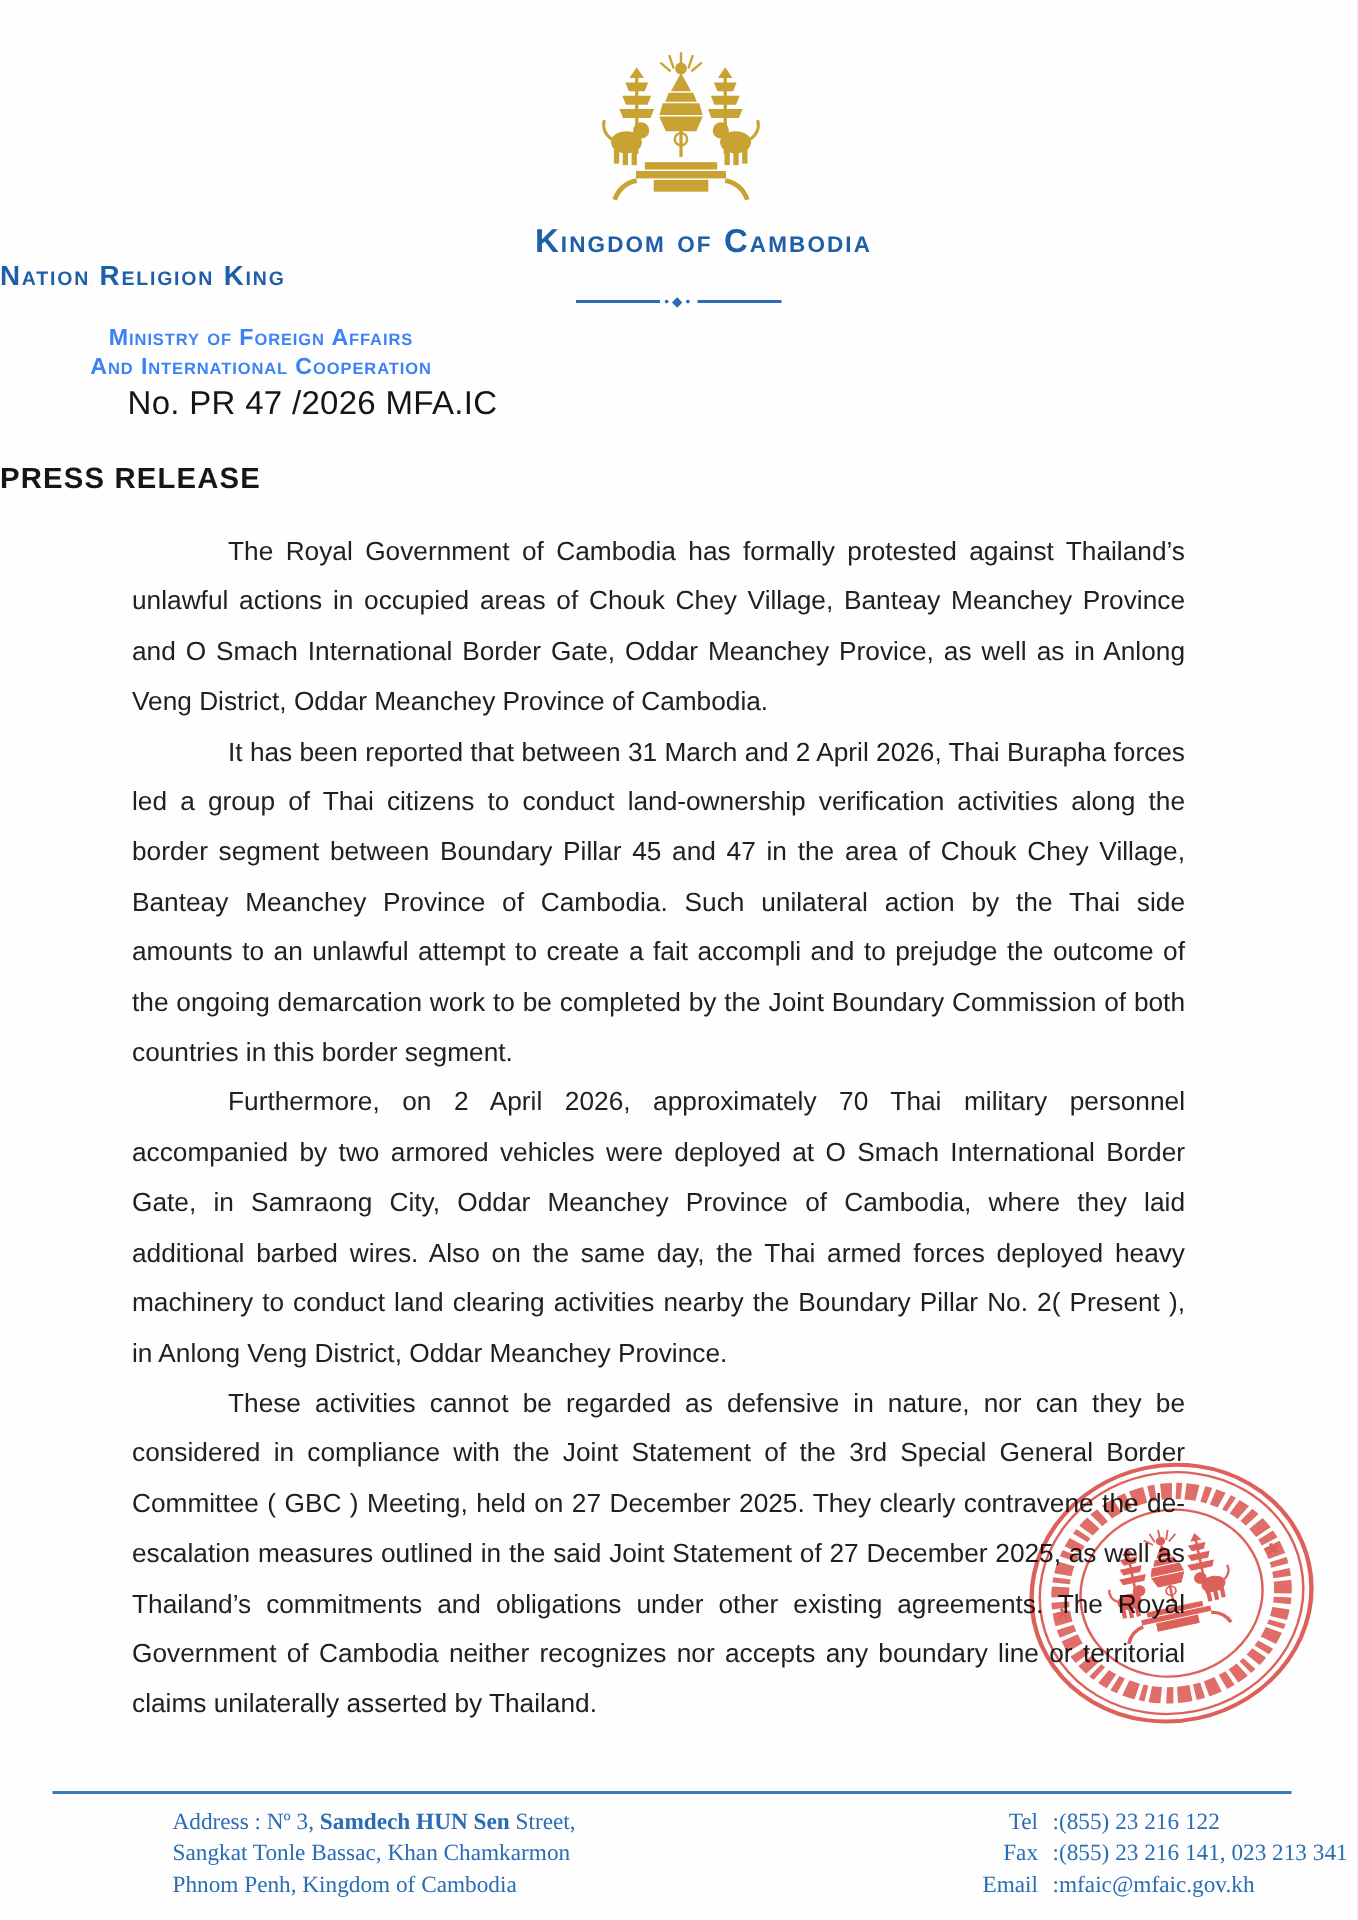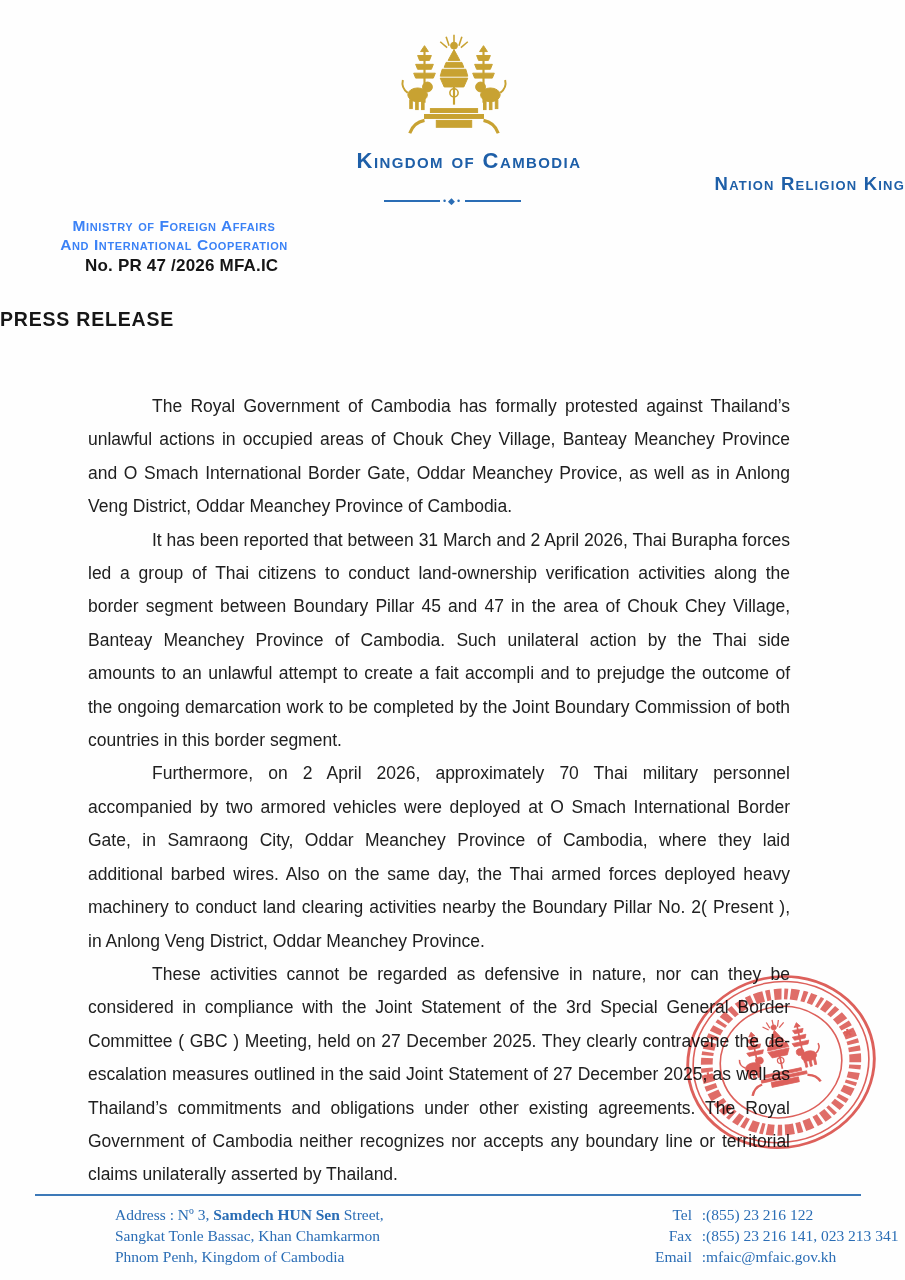--- a/index.html
+++ b/index.html
@@ -13,48 +13,48 @@
   .arms-top {
     position:absolute; left:395px; top:26px; width:118px; height:118px;
     color:#c8a232;
   }
   .kingdom-title {
     position:absolute; top:148px; left:0; width:100%; text-align:center;
     font-variant:small-caps; font-weight:bold; font-size:22px;
     letter-spacing:1.4px; color:#1e5fa8;padding-left:33px;
   }
   .motto {
-    position:absolute; top:173px; left:0; width:100%; text-align:right;
+    position:absolute; top:173px; left:0; width:100%; text-align:left;
     font-variant:small-caps; font-weight:bold; font-size:18.5px;
     letter-spacing:1.2px; color:#1e5fa8;
   }
   .ornament {
     position:absolute; top:196px; left:0; width:100%;
     display:flex; align-items:center; justify-content:center;
     color:#2a6db5;
   }
   .orn-line { width:56px; height:1.5px; background:#2a6db5; }
   .orn-glyphs { font-size:9px; letter-spacing:2px; padding:0 3px; color:#2a6db5; }
   .ministry {
     position:absolute; left:28px; top:216px; width:292px; text-align:center;
     font-variant:small-caps; font-weight:bold; font-size:15.5px;
     letter-spacing:0.6px; color:#3b82f6; line-height:19px;
   }
   .doc-number {
     position:absolute; left:85px; top:256px;
-    font-size:17px; font-weight:700; color:#151515; letter-spacing:0.2px;
+    font-size:22px; font-weight:400; color:#151515; letter-spacing:0.2px;
   }
   
   .doc-title {
     position:absolute; top:308px; left:0; width:100%; 
     font-size:19.5px; font-weight:600; letter-spacing:0.8px; color:#161616;
   }
   .body-text {
     position:absolute; left:88px; top:351px; width:702px;
-    font-size:17.5px; line-height:33.4px; text-align:justify; color:#202020;margin-top:39px;
+    font-size:17.5px; line-height:33.4px; text-align:justify; color:#202020;
   }
   .body-text p { text-indent:64px; margin:0; }
   
   .stamp {
     position:absolute; left:668px; top:962px; width:226px; height:200px;
     color:#d8443e; opacity:0.85; mix-blend-mode:multiply;
   }
   
   .footer-rule {
     position:absolute; left:35px; top:1194px; width:826px; height:2px;

